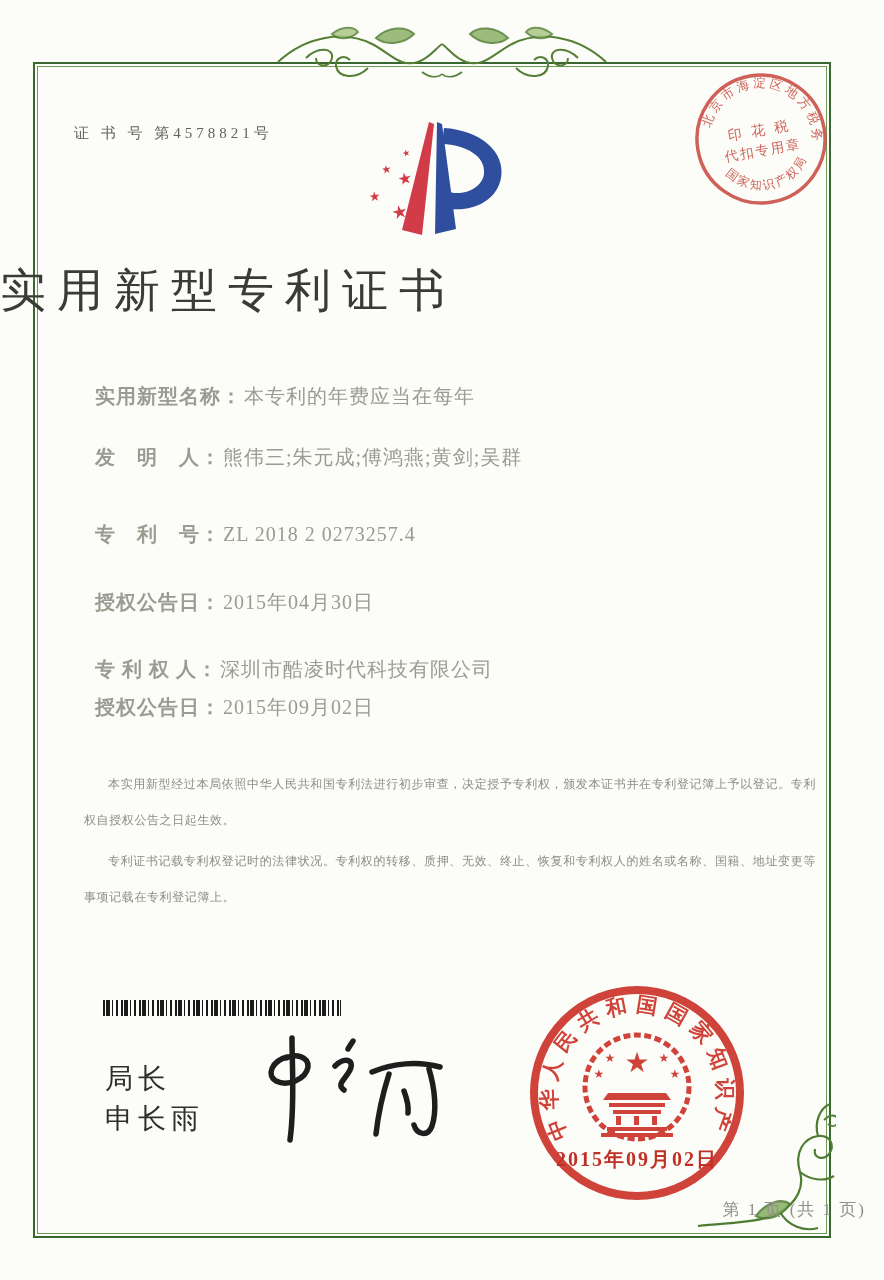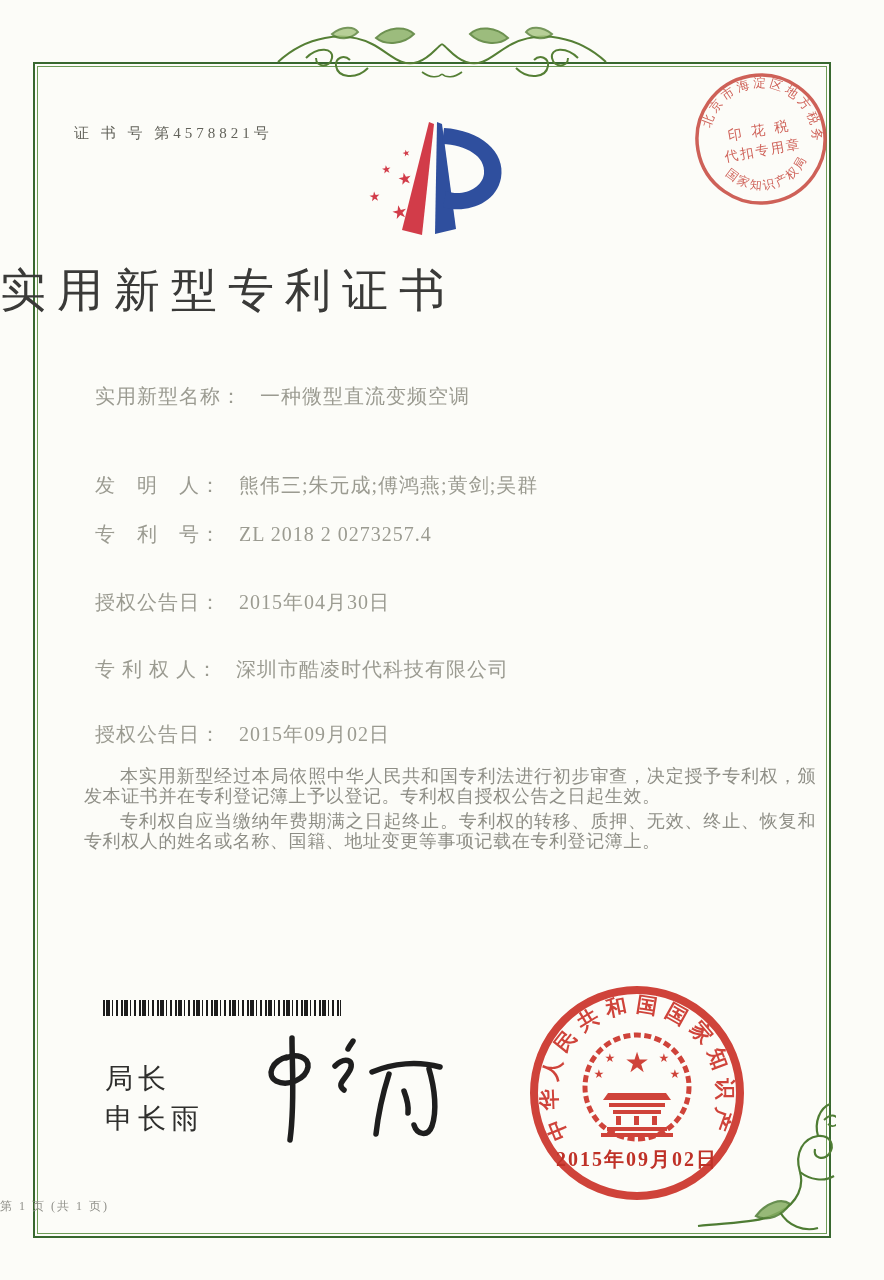--- a/index.html
+++ b/index.html
@@ -23,25 +23,25 @@
     letter-spacing:4px;
   }
   .title{
     left:0;top:260px;width:884px;text-align:left;
     font-size:46px;letter-spacing:11px;color:#3a3a38;font-weight:500;
   }
   
   .field{
     left:95px;font-size:20px;color:#9b9b91;letter-spacing:1px;white-space:nowrap;
   }
-  .field .lbl{margin-right:18px;}
+  .field .lbl{margin-right:2px;font-weight:bold;}
   
   .paras{
     left:84px;top:766px;width:732px;
-    font-size:18px;line-height:20px;color:#8e8e86;
+    font-size:12px;line-height:36px;color:#8e8e86;
     text-align:justify;letter-spacing:0.6px;
   }
   .paras p{margin:0 0 5px 0;text-indent:2em;}
   
   .barcode{
     left:103px;top:1000px;width:238px;height:16px;
     background:repeating-linear-gradient(90deg,
       #1b1b1b 0 2px,transparent 2px 3px,
       #1b1b1b 3px 7px,transparent 7px 9px,
       #1b1b1b 9px 10px,transparent 10px 13px,
@@ -51,22 +51,22 @@
   .director-name{left:105px;top:1100px;font-size:28px;color:#2f2f2d;letter-spacing:5px;}
   
   .seal-main{left:526px;top:982px;width:222px;height:222px;opacity:.95;}
   .seal-date{
     left:526px;top:1146px;width:222px;text-align:center;
     font-size:20px;color:#bf3127;letter-spacing:2px;font-weight:600;
   }
   .seal-tax{left:690px;top:68px;width:142px;height:142px;transform:rotate(-10deg);opacity:.85;}
   
   .footer{
-    left:0;top:1198px;width:866px;text-align:left;
-    font-size:12px;color:#90908a;letter-spacing:2px;
+    left:0;top:1198px;width:866px;text-align:right;
+    font-size:17px;color:#90908a;letter-spacing:2px;
   }
   
   .orn-top{left:272px;top:16px;width:340px;height:84px;}
   .orn-corner{left:694px;top:1096px;width:142px;height:142px;}
   .logo{left:358px;top:118px;width:154px;height:124px;}
   .sig{left:232px;top:1026px;width:228px;height:122px;}
 </style>
 </head>
 <body>
 
@@ -109,41 +109,41 @@
     <text x="29" y="55" font-size="11" transform="rotate(-8 29 55)">★</text>
     <text x="48" y="66" font-size="16" transform="rotate(-12 48 66)">★</text>
     <text x="17" y="83" font-size="13" transform="rotate(-6 17 83)">★</text>
     <text x="43" y="100" font-size="18" transform="rotate(-12 43 100)">★</text>
   </g>
 </svg>
 
 <div class="abs title">实用新型专利证书</div>
 
 <div class="abs field" style="top:383px">
-  <span class="lbl">实用新型名称：</span><span>一种微型直流变频空调</span>
-</div>
-<div class="abs field" style="top:472px">
+  <span class="lbl">实用新型名称：</span><span>本专利的年费应当在每年</span>
+</div>
+<div class="abs field" style="top:444px">
   <span class="lbl">发　明　人：</span><span>熊伟三;朱元成;傅鸿燕;黄剑;吴群</span>
 </div>
 <div class="abs field" style="top:521px">
   <span class="lbl">专　利　号：</span><span>ZL 2018 2 0273257.4</span>
 </div>
 <div class="abs field" style="top:589px">
   <span class="lbl">授权公告日：</span><span>2015年04月30日</span>
 </div>
 <div class="abs field" style="top:656px">
   <span class="lbl">专 利 权 人：</span><span>深圳市酷凌时代科技有限公司</span>
 </div>
-<div class="abs field" style="top:721px">
+<div class="abs field" style="top:694px">
   <span class="lbl">授权公告日：</span><span>2015年09月02日</span>
 </div>
 
 <div class="abs paras">
   <p>本实用新型经过本局依照中华人民共和国专利法进行初步审查，决定授予专利权，颁发本证书并在专利登记簿上予以登记。专利权自授权公告之日起生效。</p>
-  <p>专利权自应当缴纳年费期满之日起终止。专利权的转移、质押、无效、终止、恢复和专利权人的姓名或名称、国籍、地址变更等事项记载在专利登记簿上。</p>
+  <p>专利证书记载专利权登记时的法律状况。专利权的转移、质押、无效、终止、恢复和专利权人的姓名或名称、国籍、地址变更等事项记载在专利登记簿上。</p>
 </div>
 
 <div class="abs barcode"></div>
 
 <div class="abs director-title">局长</div>
 <div class="abs director-name">申长雨</div>
 
 <svg class="abs sig" viewBox="0 0 228 122">
   <g stroke="#1e1e1e" stroke-width="5.5" fill="none" stroke-linecap="round" stroke-linejoin="round">
     <path d="M 55 31 C 40 35 34 49 44 55 C 56 61 74 53 76 41 C 77 31 64 27 54 32"></path>

